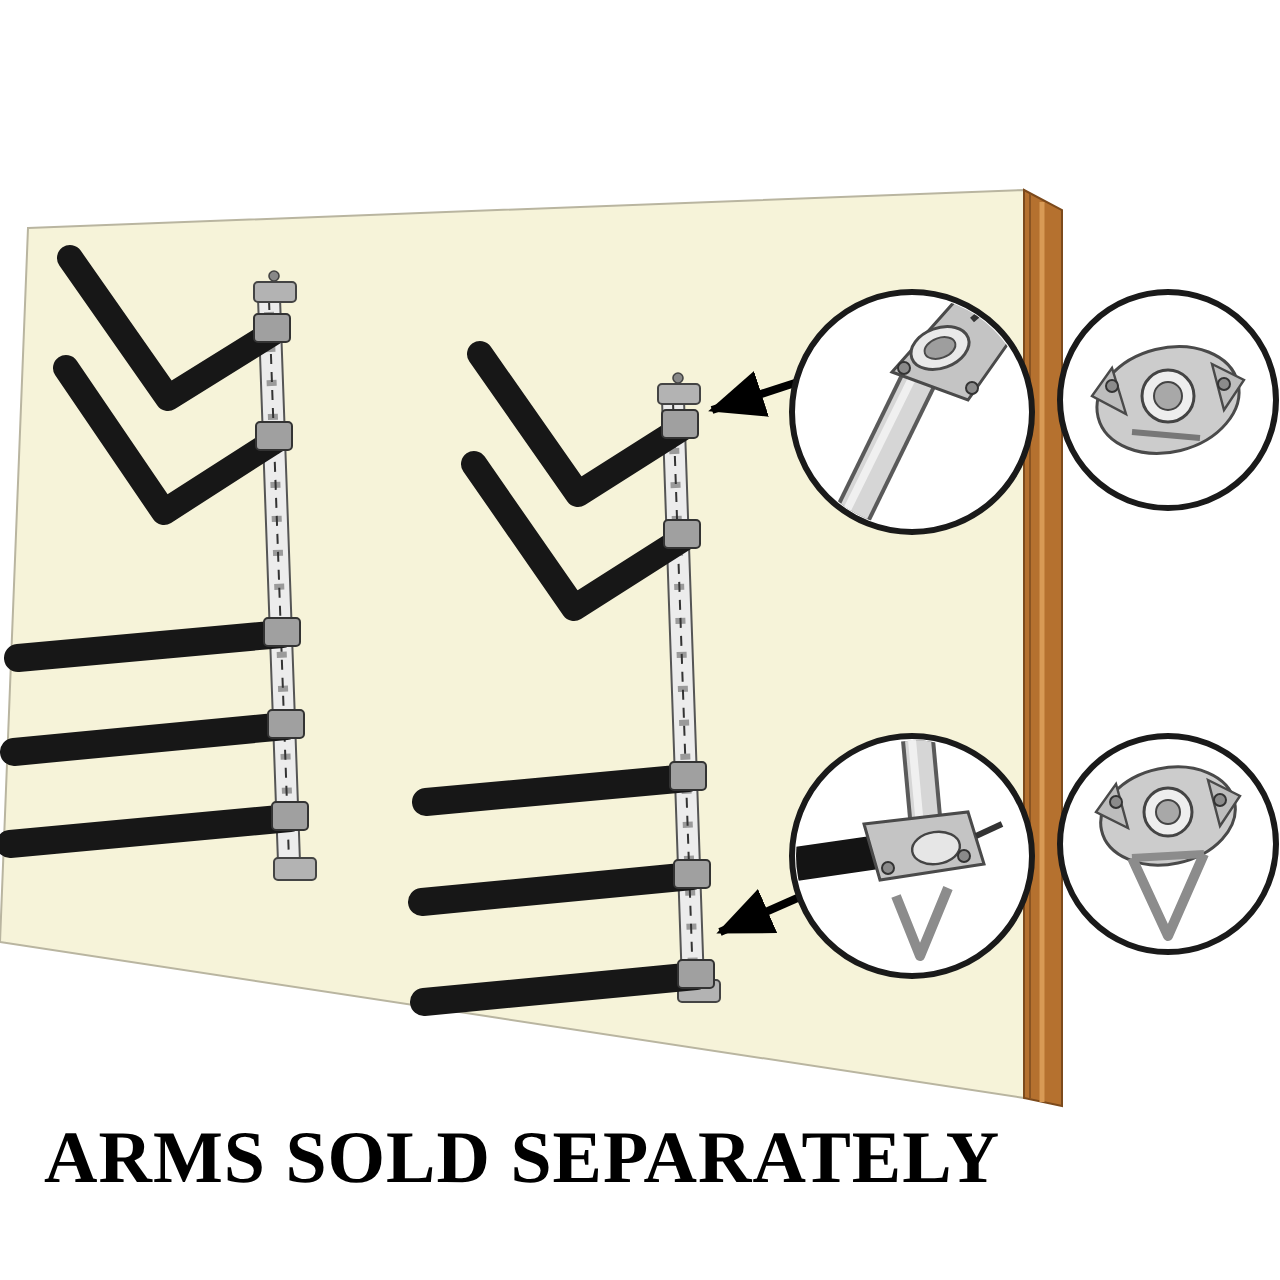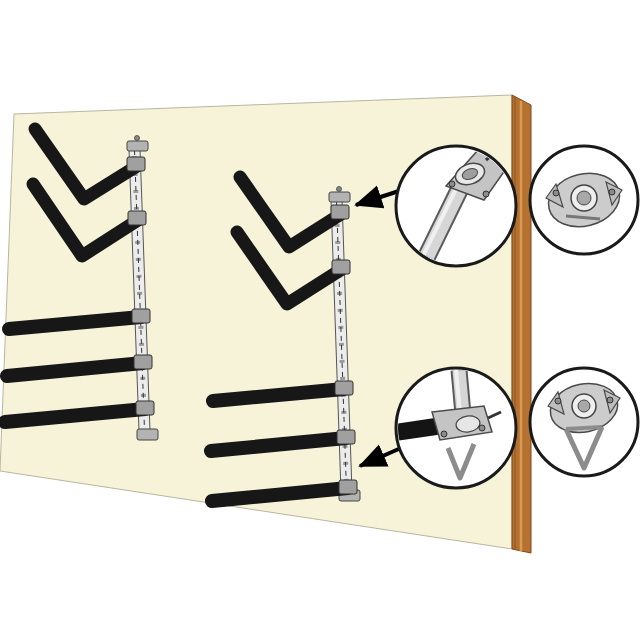--- a/index.html
+++ b/index.html
@@ -171,13 +171,14 @@
         <circle cx="584" cy="406" r="12" fill="#eeeeee" stroke="#444" stroke-width="1.5"></circle>
         <circle cx="584" cy="406" r="6" fill="#a8a8a8" stroke="#444" stroke-width="1"></circle>
         <circle cx="558" cy="401" r="3" fill="#8b8b8b" stroke="#333" stroke-width="1"></circle>
         <circle cx="610" cy="400" r="3" fill="#8b8b8b" stroke="#333" stroke-width="1"></circle>
         <line x1="566" y1="429" x2="602" y2="427" stroke="#8c8c8c" stroke-width="4"></line>
         <polyline points="566,429 584,468 602,427" fill="none" stroke="#8c8c8c" stroke-width="5" stroke-linejoin="round"></polyline>
       </g>
     </g>
   </svg>
 
+  <div class="caption">ARMS SOLD SEPARATELY</div>
 </div>
 
 </body></html>

